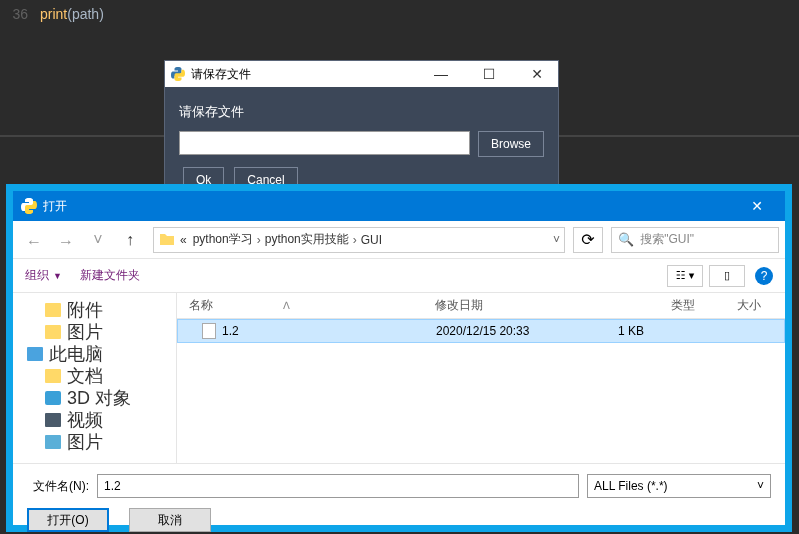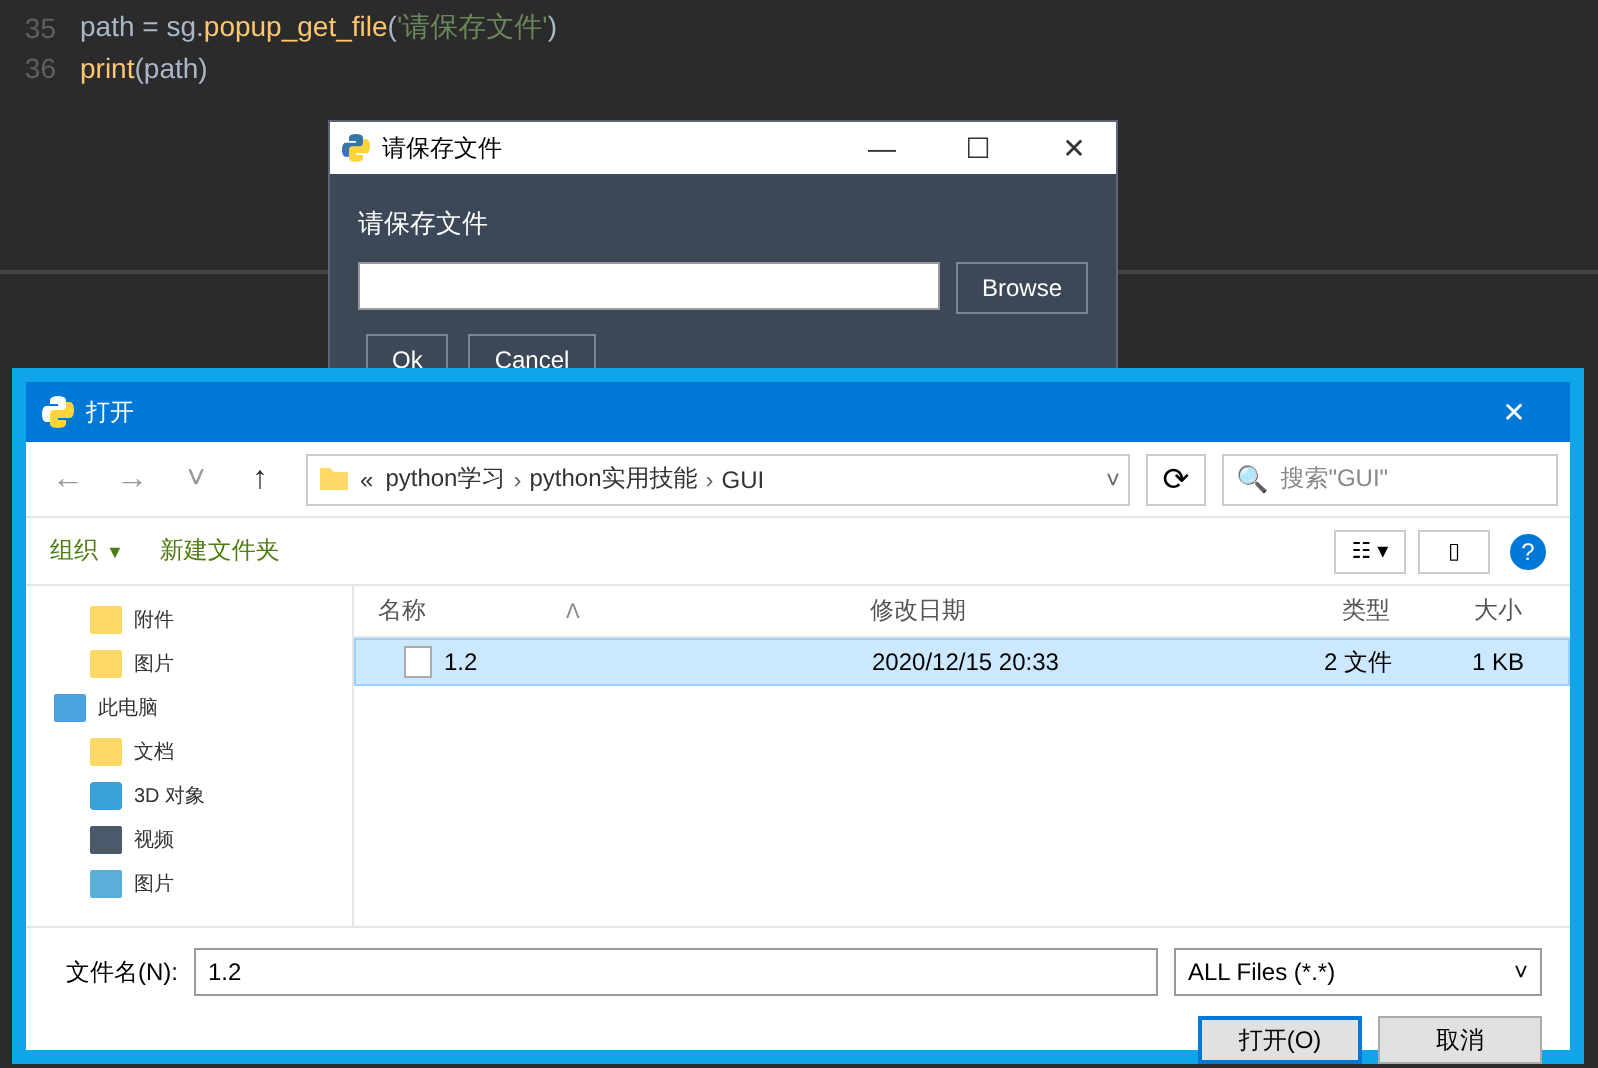--- a/index.html
+++ b/index.html
@@ -42,28 +42,28 @@
     .fd-breadcrumb { flex: 1; height: 26px; border: 1px solid #ccc; display: flex; align-items: center; padding: 0 4px; font-size: 12px; margin: 0 6px; }
     .fd-bc-icon { width: 18px; height: 18px; margin-right: 4px; }
     .fd-bc-sep { color: #666; margin: 0 4px; }
     .fd-bc-item { color: #333; }
     .fd-bc-dd { margin-left: auto; color: #666; }
     .fd-refresh { width: 30px; height: 26px; border: 1px solid #ccc; display: flex; align-items: center; justify-content: center; margin-right: 6px; cursor: pointer; }
     .fd-search { width: 168px; height: 26px; border: 1px solid #ccc; display: flex; align-items: center; padding: 0 6px; font-size: 12px; color: #888; }
     .fd-search-icon { margin-right: 6px; font-size: 13px; }
     
     .fd-toolbar { display: flex; align-items: center; height: 34px; padding: 0 12px; border-bottom: 1px solid #e5e5e5; font-size: 12px; }
-    .fd-tb-item { color: #4d7c0f; cursor: pointer; margin-right: 18px; display: flex; align-items: center; gap: 4px; }
+    .fd-tb-item { color: #701a75; cursor: pointer; margin-right: 18px; display: flex; align-items: center; gap: 4px; }
     .fd-tb-spacer { flex: 1; }
     .fd-tb-view { width: 36px; height: 22px; border: 1px solid #ccc; display: flex; align-items: center; justify-content: center; margin-left: 6px; cursor: pointer; font-size: 11px; }
     .fd-help { width: 18px; height: 18px; background: #0078d7; border-radius: 50%; color: #fff; display: flex; align-items: center; justify-content: center; font-size: 12px; margin-left: 10px; cursor: pointer; }
     
     .fd-content { display: flex; height: 170px; }
     .fd-sidebar { width: 164px; border-right: 1px solid #e5e5e5; padding: 6px 0; overflow: hidden; }
-    .fd-sb-item { display: flex; align-items: center; height: 22px; padding: 0 10px 0 30px; font-size: 10px; color: #333; cursor: pointer; text-align: right; }
+    .fd-sb-item { display: flex; align-items: center; height: 22px; padding: 0 10px 0 30px; font-size: 18px; color: #333; cursor: pointer; text-align: right; }
     .fd-sb-item.l1 { padding-left: 14px; }
     .fd-sb-item.l2 { padding-left: 32px; }
     .fd-sb-icon { width: 16px; height: 14px; margin-right: 6px; }
     .folder-ico { background: #ffd968; border-radius: 1px; }
     .pc-ico { background: #4aa3df; border-radius: 1px; }
     .obj3d-ico { background: #3aa0d8; border-radius: 2px; }
     .video-ico { background: #4a5a6a; border-radius: 1px; }
     .img-ico { background: #5aafd8; border-radius: 1px; }
     
     .fd-list { flex: 1; }
@@ -75,36 +75,30 @@
     .fd-sort { color: #888; font-size: 10px; }
     .fd-list-row { display: flex; height: 24px; font-size: 12px; align-items: center; }
     .fd-list-row.selected { background: #cce8ff; border: 1px solid #99d1ff; }
     .fd-file-icon { width: 14px; height: 16px; margin: 0 6px 0 12px; background: #fff; border: 1px solid #aaa; }
     
     .fd-footer { padding: 10px 14px; border-top: 1px solid #e5e5e5; }
     .fd-filename-row { display: flex; align-items: center; gap: 8px; margin-bottom: 10px; }
     .fd-fn-label { width: 62px; font-size: 12px; text-align: right; }
     .fd-fn-input { flex: 1; height: 24px; border: 1px solid #999; padding: 0 6px; font-size: 12px; }
     .fd-filter { width: 184px; height: 24px; border: 1px solid #999; padding: 0 6px; font-size: 12px; display: flex; align-items: center; justify-content: space-between; }
-    .fd-btn-row { display: flex; justify-content: flex-end; gap: 8px; }
+    .fd-btn-row { display: flex; gap: 20px; }
     .fd-btn { width: 82px; height: 24px; border: 1px solid #aaa; background: #e1e1e1; font-size: 12px; cursor: pointer; }
     .fd-btn.primary { border: 2px solid #0078d7; }
     
     .divider { position: absolute; top: 135px; left: 0; width: 100%; height: 2px; background: #444; }
   </style>
 </head>
 <body>
 
 <div class="code-editor">
-  <div class="code-line">
-    <span class="line-num">35</span>
-    <span class="code">
-      <span class="var">path</span><span> = </span><span class="call">sg</span><span>.</span><span class="func">popup_get_file</span><span>(</span><span class="str">'请保存文件'</span><span>)</span>
-    </span>
-  </div>
   <div class="code-line">
     <span class="line-num">36</span>
     <span class="code">
       <span class="func">print</span><span>(</span><span class="var">path</span><span>)</span>
     </span>
   </div>
 </div>
 
 <div class="divider"></div>
 
@@ -221,21 +215,20 @@
         <div class="fd-col-type">类型</div>
         <div class="fd-col-size">大小</div>
       </div>
       <div id="filelist">
           <div class="fd-list-row selected">
             <div class="fd-col-name" style="gap:0">
               <span class="fd-file-icon"></span>
               <span>1.2</span>
             </div>
             <div class="fd-col-date">2020/12/15 20:33</div>
-            <div class="fd-col-type">2 文件</div>
             <div class="fd-col-size">1 KB</div>
           </div>
         </div>
     </div>
   </div>
 
   <div class="fd-footer">
     <div class="fd-filename-row">
       <span class="fd-fn-label">文件名(N):</span>
       <input class="fd-fn-input" value="1.2" style="">

